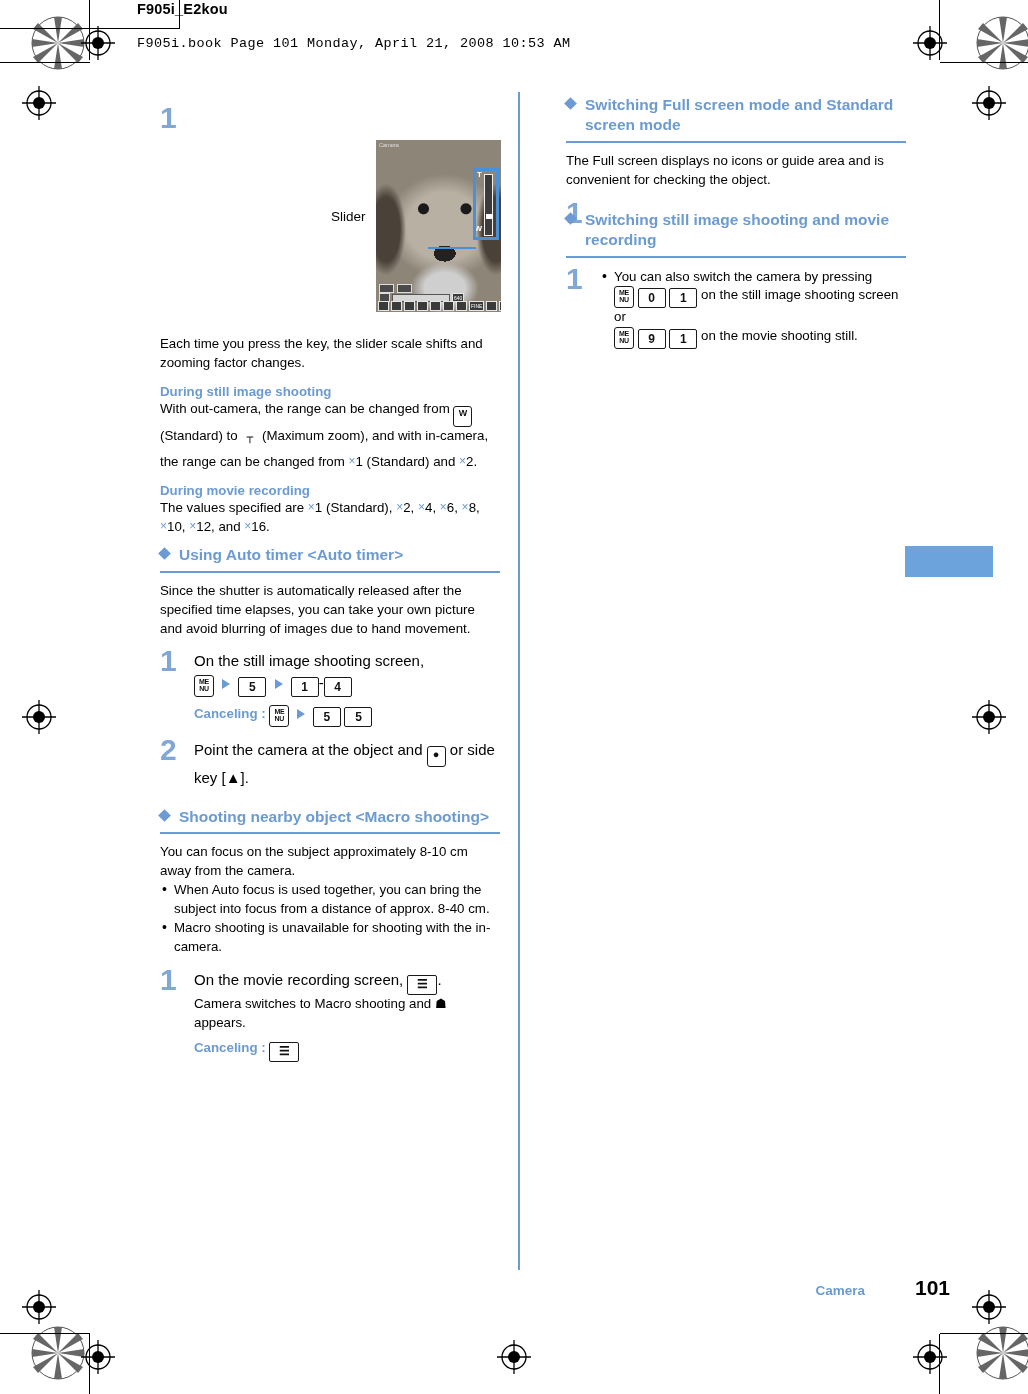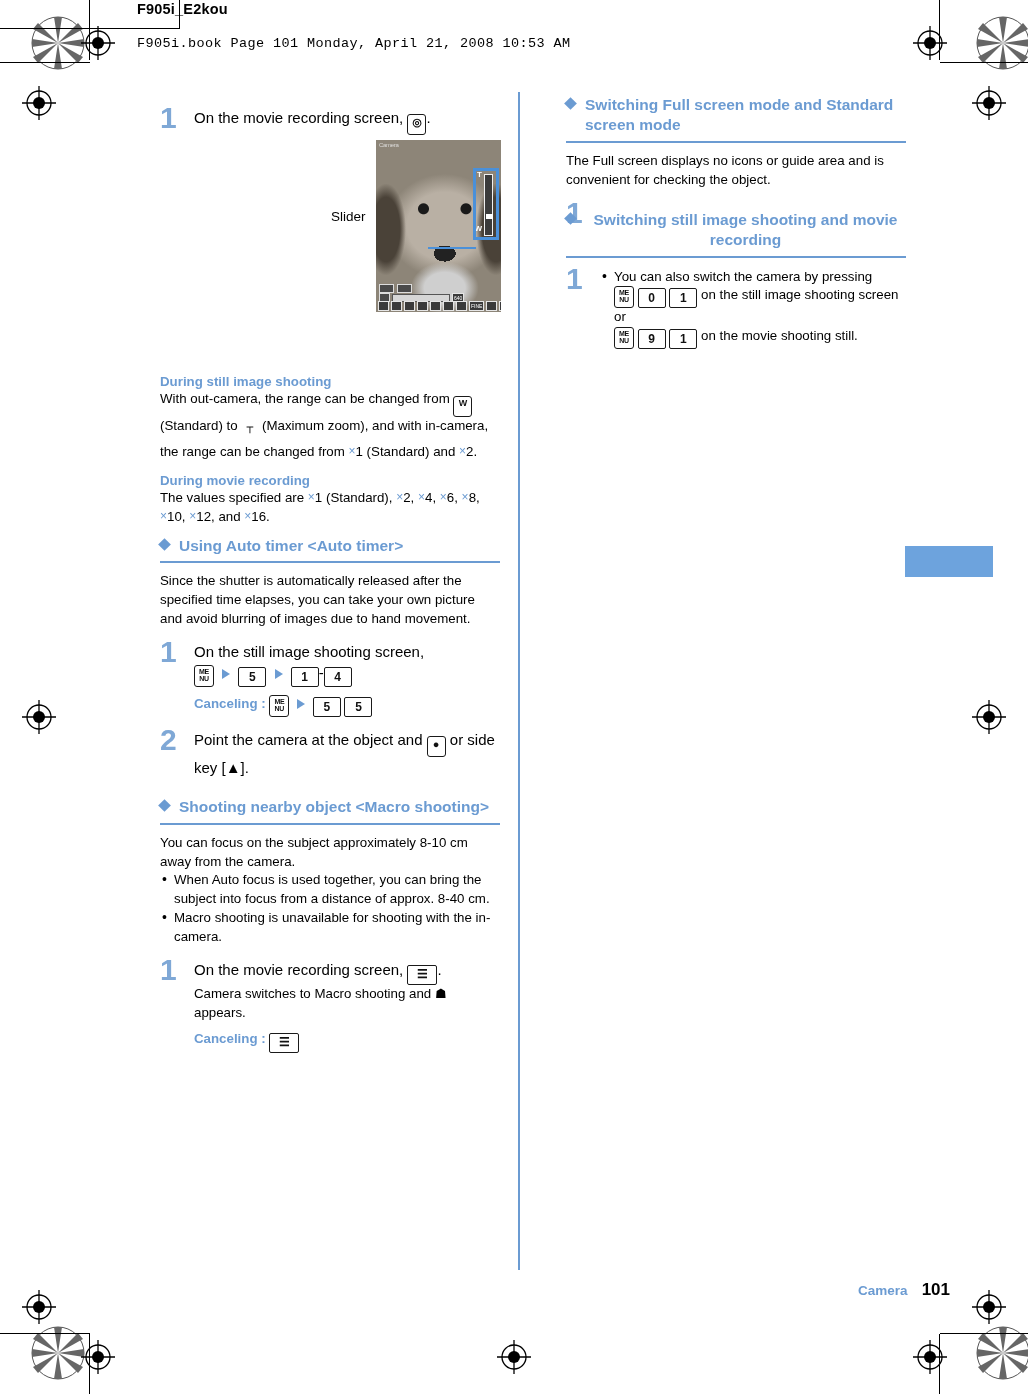--- a/index.html
+++ b/index.html
@@ -102,21 +102,21 @@
   .slider-label{position:absolute;left:331px;top:209px;font-size:13.5px;}
 
   
   .thumb-tab{position:absolute;left:905px;top:546px;width:88px;height:31px;
              background:#6da3dd;}
 
   
   .footer{position:absolute;right:78px;bottom:94px;display:flex;align-items:baseline;
           gap:14px;}
   .foot-sec{color:#6b9bd2;font-size:13.5px;font-weight:bold;}
-  .foot-page{font-size:17px;font-weight:bold;}
+  .foot-page{font-size:21px;font-weight:bold;margin-left:36px;}
 </style>
 </head>
 <body>
 
 <div class="mark siemens" style="left:30px;top:15px;">
   <svg width="56" height="56" viewBox="0 0 56 56">
       <g>
   <circle cx="28" cy="28" r="26" fill="none" stroke="#555" stroke-width="1"></circle>
   <g fill="#666">
           <path d="M28 28 L54 24 L54 32 Z"></path>
@@ -279,28 +279,25 @@
 
 <div class="doc-id">F905i_E2kou</div>
 <div class="book-line">F905i.book  Page 101  Monday, April 21, 2008  10:53 AM</div>
 
 <div class="col-divider"></div>
 
 <div class="col col-left">
 
   <div class="step">
     <span class="num">1</span>
-    <div class="txt">
-      <span>On the movie recording screen,</span>
-      <span class="key key-sq">◎</span><span>.</span>
-    </div>
   </div>
 
   <div style="height:228px;"></div>
 
+  <p class="body">Each time you press the key, the slider scale shifts and zooming factor changes.</p>
 
   <div class="sub-head">During still image shooting</div>
   <p class="body">
     <span>With out-camera, the range can be changed from</span>
     <span class="key key-sq" style="font-size:9px;">W</span>
     <span>(Standard) to</span>
     <span class="key key-sq" style="font-size:9px;border:none;">⊤</span>
     <span>(Maximum zoom), and with in-camera, the range can be changed from</span>
     <span class="times">×</span><span>1 (Standard) and</span>
     <span class="times">×</span><span>2.</span>
@@ -431,21 +428,21 @@
     <span class="dia"></span>
     <span>Switching Full screen mode and Standard screen mode</span>
   </div>
   <div class="sec-rule"></div>
   <p class="body">The Full screen displays no icons or guide area and is convenient for checking the object.</p>
 
   <div class="step">
     <span class="num">1</span>
   </div>
 
-  <div class="sec-head" style="margin-top:20px;text-align:center;">
+  <div class="sec-head" style="margin-top:20px;">
     <span class="dia"></span>
     <span>Switching still image shooting and movie recording</span>
   </div>
   <div class="sec-rule"></div>
 
   <div class="step" style="margin-top:6px;">
     <span class="num">1</span>
     <p class="note" style="margin-top:10px;">
       <span class="bullet">•</span>
       <span>You can also switch the camera by pressing</span><br>

